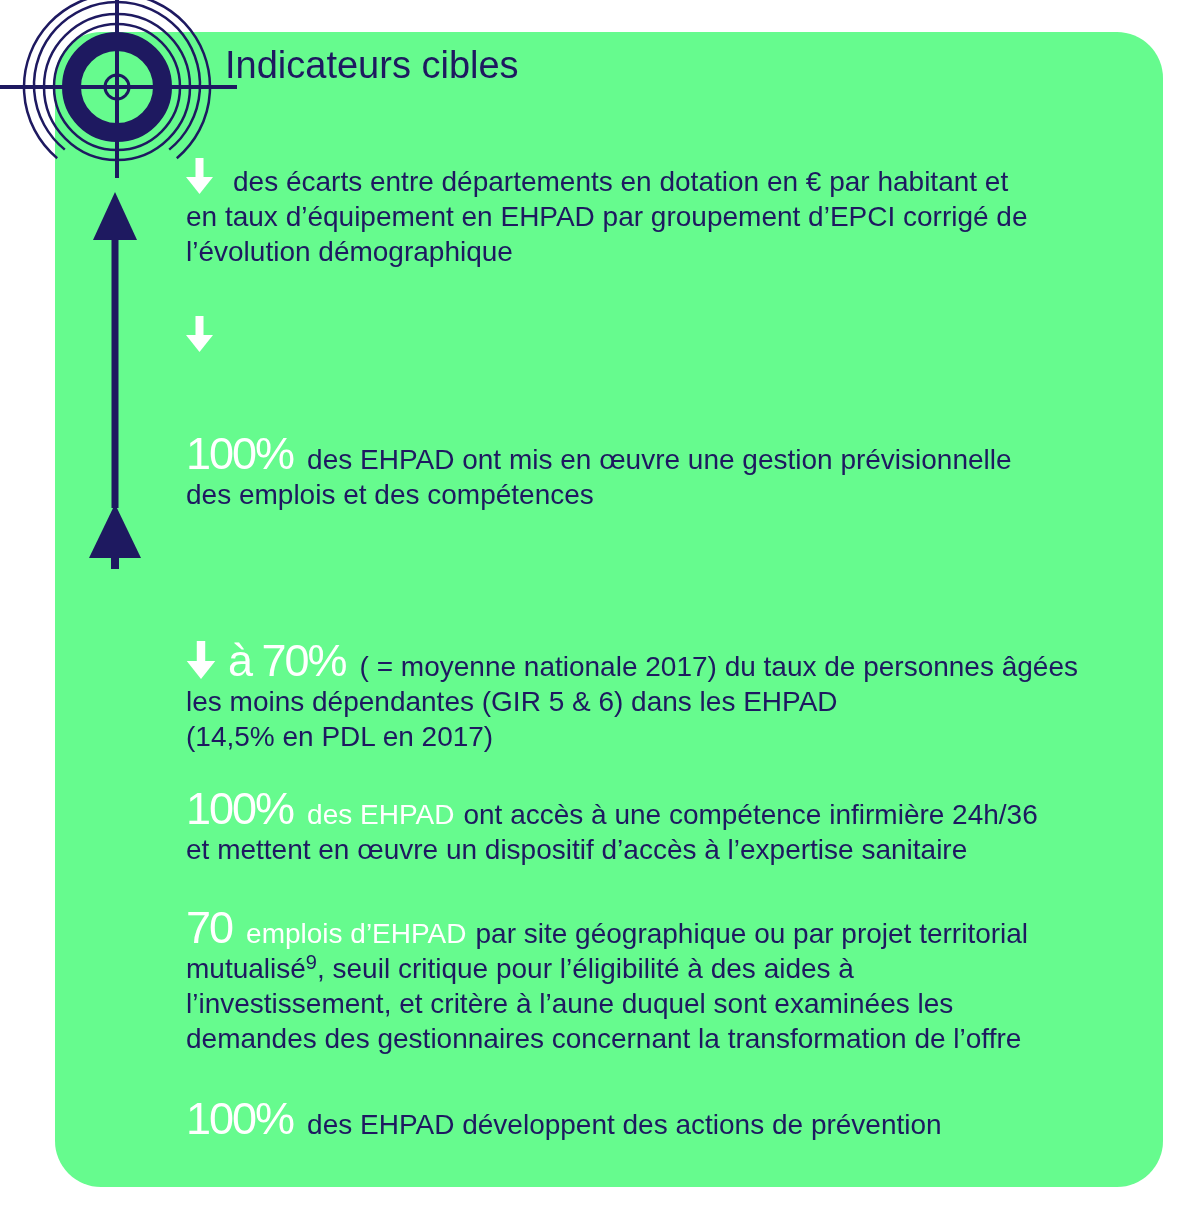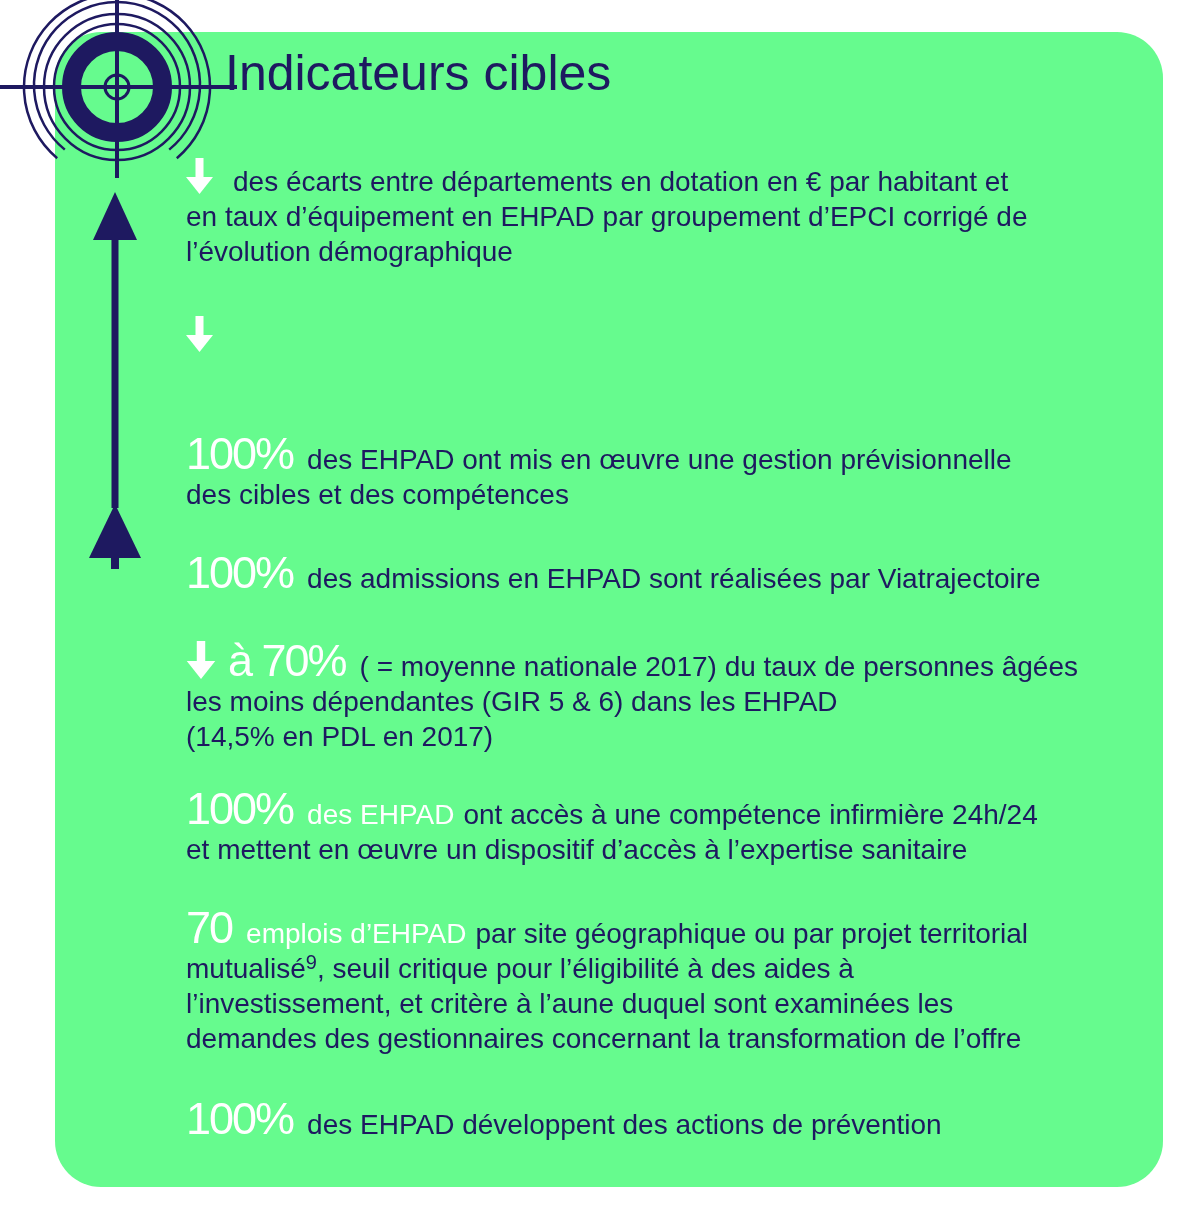--- a/index.html
+++ b/index.html
@@ -20,21 +20,21 @@
     background: #66FB8E;
     border-radius: 46px;
   }
 
   .target-icon { position: absolute; left: 0; top: 0; }
   .trend-arrow { position: absolute; left: 85px; top: 188px; }
 
   .page-title {
     position: absolute;
     left: 225px; top: 44px;
-    font-size: 50px;
+    font-size: 38px;
     font-weight: 400;
     color: #1E1960;
     white-space: pre;
   }
 
   p.ind {
     position: absolute;
     left: 186px;
     margin: 0;
     font-size: 28px;
@@ -103,34 +103,33 @@
 l’évolution démographique</span></p>
 
   <p class="ind" style="top:316px"><svg class="dn" width="27" height="36" viewBox="0 0 27 36">
         <g fill="#ffffff">
           <rect x="9.5" y="0" width="8" height="21"></rect>
           <polygon points="0,19 27,19 13.5,36"></polygon>
         </g>
       </svg></p>
 
   <p class="ind" style="top:436px"><span class="big">100%</span><span class="txt">des EHPAD ont mis en œuvre une gestion prévisionnelle
-des cibles et des compétences</span></p>
+des emplois et des compétences</span></p>
 
-  <p class="ind" style="top:555px"><span class="big">100%</span><span class="txt">des admissions en EHPAD sont réalisées par Viatrajectoire</span></p>
 
   <p class="ind" style="top:641px"><svg class="dn" style="margin-right:12px" width="30" height="38" viewBox="0 0 27 36">
         <g fill="#ffffff">
           <rect x="9.5" y="0" width="8" height="21"></rect>
           <polygon points="0,19 27,19 13.5,36"></polygon>
         </g>
       </svg><span class="big">à 70%</span><span class="txt">( = moyenne nationale 2017) du taux de personnes âgées
 les moins dépendantes (GIR 5 &amp; 6) dans les EHPAD
 (14,5% en PDL en 2017)</span></p>
 
-  <p class="ind" style="top:791px"><span class="big">100%</span><span class="white-seg">des EHPAD</span><span class="txt">ont accès à une compétence infirmière 24h/24
+  <p class="ind" style="top:791px"><span class="big">100%</span><span class="white-seg">des EHPAD</span><span class="txt">ont accès à une compétence infirmière 24h/36
 et mettent en œuvre un dispositif d’accès à l’expertise sanitaire</span></p>
 
   <p class="ind" style="top:910px"><span class="big">70</span><span class="white-seg">emplois d’EHPAD</span><span class="txt">par site géographique ou par projet territorial
 mutualisé</span><sup class="txt-sup">9</sup><span class="txt">, seuil critique pour l’éligibilité à des aides à
 l’investissement, et critère à l’aune duquel sont examinées les
 demandes des gestionnaires concernant la transformation de l’offre</span></p>
 
   <p class="ind" style="top:1101px"><span class="big">100%</span><span class="txt">des EHPAD développent des actions de prévention</span></p>
 
 </div>

